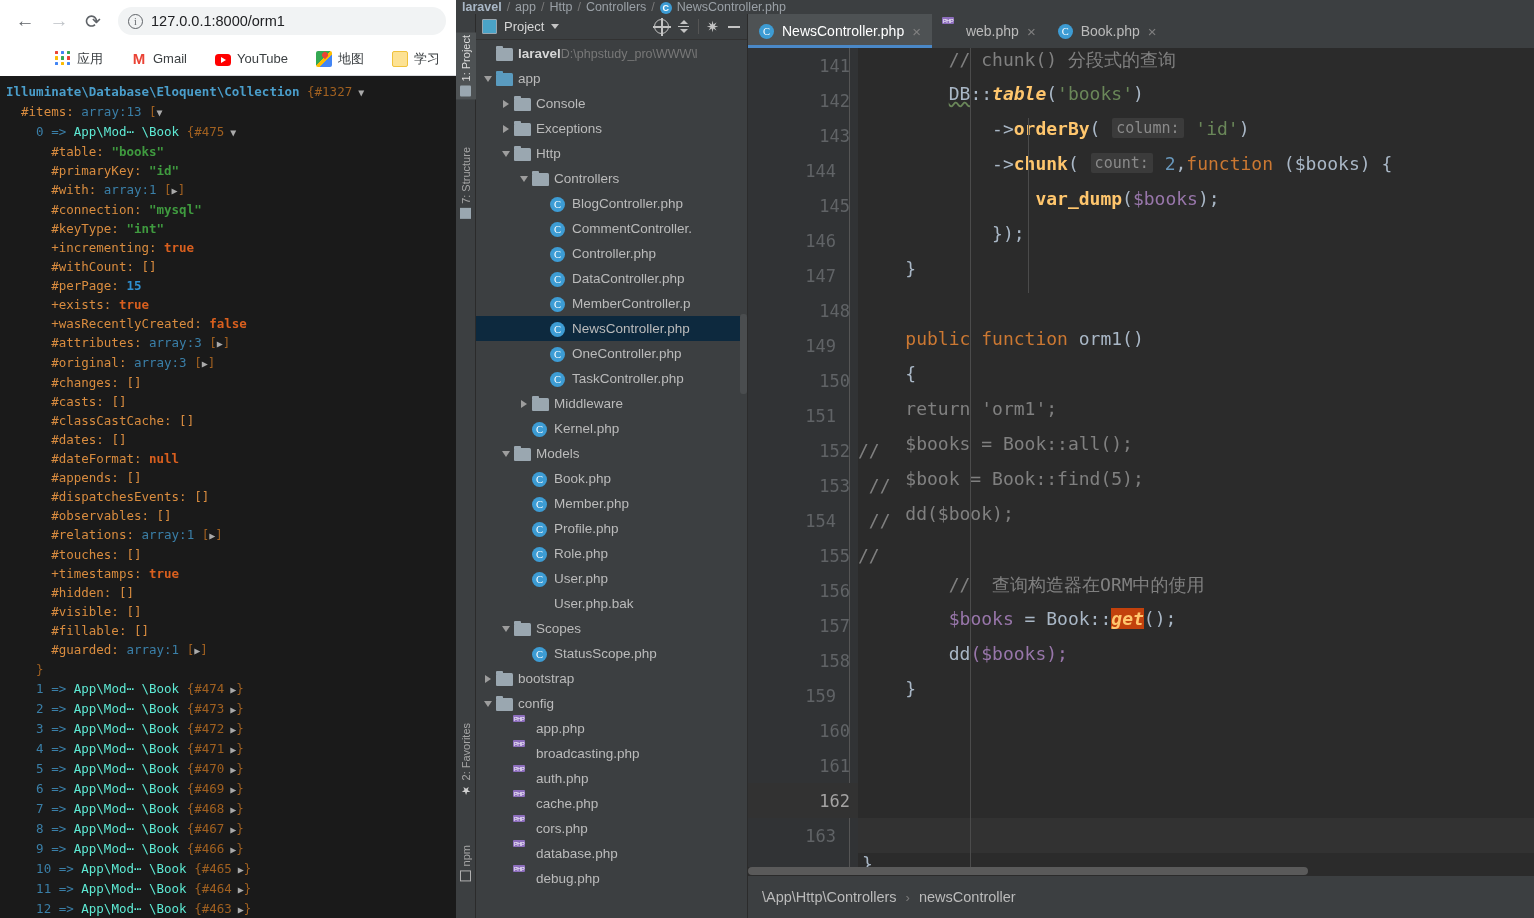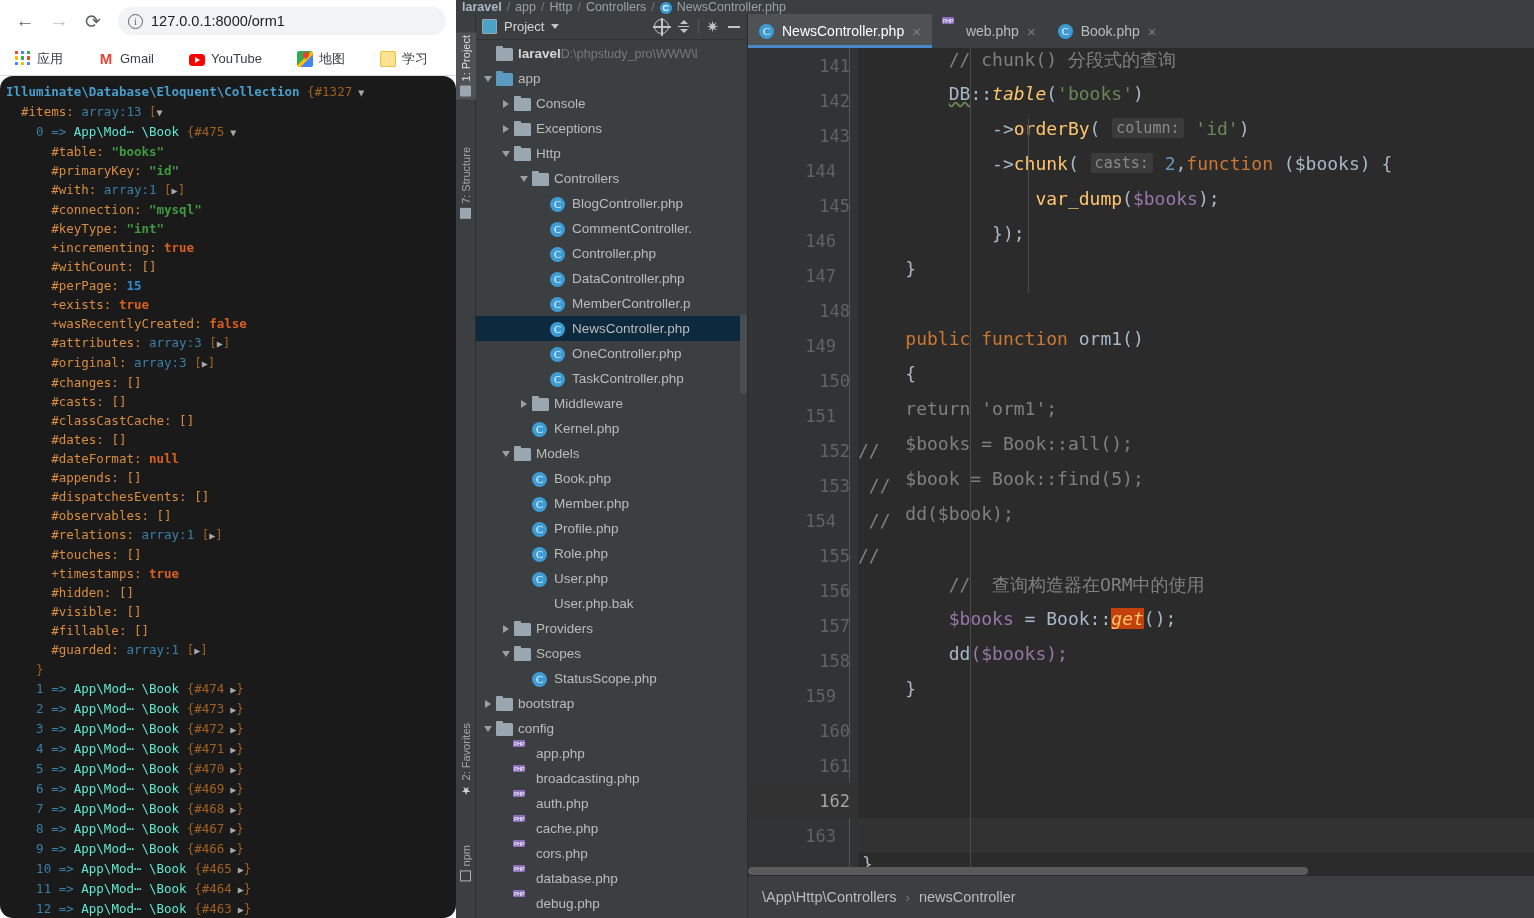--- a/index.html
+++ b/index.html
@@ -30,21 +30,21 @@
     min-width:0;
   }
   .omni-info{
     width:15px;height:15px;border:1.4px solid #5f6368;border-radius:50%;
     display:flex;align-items:center;justify-content:center;
     font-size:10px;color:#5f6368;font-family:"Liberation Serif",serif;flex:0 0 auto;
   }
   .omni-url{ font-size:14.5px; color:#202124; white-space:nowrap; overflow:hidden; }
   .bw-bookmarks{
     height:34px; background:#ffffff; display:flex; align-items:center;
-    padding:0 8px; gap:21px; border-bottom:1px solid #dadce0;
+    padding:0 8px; gap:14px; border-bottom:1px solid #dadce0;margin-left:40px;
   }
   .bm{
     display:flex;align-items:center;gap:6px;padding:3px 7px;border-radius:4px;
     font-size:13px;color:#3c4043;white-space:nowrap;
   }
   .bm-ico{ width:16px;height:16px;flex:0 0 auto;position:relative; }
   
   .ic-apps{ display:grid; grid-template-columns:repeat(3,1fr); gap:1.5px; }
   .ic-apps i{ display:block; width:3.2px;height:3.2px;border-radius:0.5px; }
   
@@ -64,21 +64,21 @@
     width:6px;height:6px;background:#ea4335;border-radius:50% 50% 50% 0;
     transform:rotate(-45deg); }
   
   .ic-doc{ background:#fde293; border:1px solid #f0c23c; border-radius:2px; }
 
   .page-body{
     position:absolute; left:0; top:76px; right:0; bottom:0;
     background:#1a1a1a; color:#d0d0d0;
     font-family:"DejaVu Sans Mono","Liberation Mono",monospace;
     font-size:12.5px; line-height:19px; padding:6px 4px 0 6px;
-    overflow:hidden; white-space:pre;border-radius:13px;
+    overflow:hidden; white-space:pre;
   }
   .dmp-cls{ color:#4a9ecb; font-weight:bold; }
   .dmp-prop{ color:#d98c3f; }
   .dmp-num{ color:#2f8fd0; font-weight:bold; }
   .dmp-str{ color:#3f9a3f; font-weight:bold; }
   .dmp-bool{ color:#d95f1e; font-weight:bold; }
   .dmp-null{ color:#d95f1e; font-weight:bold; }
   .dmp-arr{ color:#3a7fa8; }
   .dmp-ref{ color:#a06020; }
   .dmp-key{ color:#d98c3f; }
@@ -249,21 +249,21 @@
   }
   .codearea{
     flex:1 1 auto; position:relative; background:#2b2b2b;
     font-family:"DejaVu Sans Mono","Liberation Mono",monospace;
     font-size:18px; overflow:hidden;
   }
   .cline{ height:35px; display:flex; align-items:flex-start; white-space:pre; padding-left:4px; }
   .cline.cur{ background:#323232; }
   .cmt{ color:#808080; }
   .kw{ color:#cc7832; }
-  .fn{ color:#ffc66d; }
+  .fn{ color:#ffc66d;font-weight:bold; }
   .var{ color:#9876aa; }
   .str{ color:#6a8759; }
   .num{ color:#6897bb; }
   .txt{ color:#a9b7c6; }
   .hint{
     background:#3b3b3b; color:#8a8a8a; font-size:15px;
     padding:1px 4px; border-radius:2px; margin:0 1px;
   }
   .italic{ font-style:italic; }
   .squig{
@@ -547,27 +547,20 @@
             <span class="tarrow"></span>
             <span class="ticon">
               <span class="ic-class">C</span>
             </span>
             <span class="tlabel">User.php</span>
           </div>
           <div class="trow" style="padding-left: 40px;">
             <span class="tarrow"></span>
             <span class="ticon"><span class="ic-bak"></span></span>
             <span class="tlabel">User.php.bak</span>
-          </div>
-          <div class="trow" style="padding-left: 22px;">
-            <span class="tarrow">
-              <i class="ar-r"></i>
-            </span>
-            <span class="ticon fold-g"></span>
-            <span class="tlabel">Providers</span>
           </div>
           <div class="trow" style="padding-left: 22px;">
             <span class="tarrow">
               <i class="ar-d"></i>
             </span>
             <span class="ticon fold-g"></span>
             <span class="tlabel">Scopes</span>
           </div>
           <div class="trow" style="padding-left: 40px;">
             <span class="tarrow"></span>
@@ -678,21 +671,21 @@
             <div class="gline">161</div>
             <div class="gline cur">162</div>
             <div class="gline">163<span class="gfold fold-open up"></span></div>
           </div>
         <div class="codearea" id="codearea">
           <div class="indent-guide" style="left:112px; top:0; bottom:0;"></div>
           <div class="indent-guide" style="left:170px; top:70px; height:175px;"></div>
         <div class="cline"><span>        </span><span class="cmt">// chunk() 分段式的查询</span></div>
             <div class="cline"><span>        </span><span class="txt squig">DB</span><span class="txt">::</span><span class="fn italic">table</span><span class="txt">(</span><span class="str">'books'</span><span class="txt">)</span></div>
             <div class="cline"><span>            </span><span class="txt">-&gt;</span><span class="fn">orderBy</span><span class="txt">(</span><span> </span><span class="hint">column:</span><span> </span><span class="str">'id'</span><span class="txt">)</span></div>
-            <div class="cline"><span>            </span><span class="txt">-&gt;</span><span class="fn">chunk</span><span class="txt">(</span><span> </span><span class="hint">casts:</span><span> </span><span class="num">2</span><span class="txt">,</span><span class="kw">function</span><span class="txt"> ($books) {</span></div>
+            <div class="cline"><span>            </span><span class="txt">-&gt;</span><span class="fn">chunk</span><span class="txt">(</span><span> </span><span class="hint">count:</span><span> </span><span class="num">2</span><span class="txt">,</span><span class="kw">function</span><span class="txt"> ($books) {</span></div>
             <div class="cline"><span>                </span><span class="fn">var_dump</span><span class="txt">(</span><span class="var">$books</span><span class="txt">);</span></div>
             <div class="cline"><span>            </span><span class="txt">});</span></div>
             <div class="cline"><span>    </span><span class="txt">}</span></div>
             <div class="cline"></div>
             <div class="cline"><span>    </span><span class="kw">public function</span><span class="txt"> orm1()</span></div>
             <div class="cline"><span>    </span><span class="txt">{</span></div>
             <div class="cline"><span class="cmt">    return 'orm1';</span></div>
             <div class="cline"><span class="cmt">    $books = Book::all();</span></div>
             <div class="cline"><span class="cmt">    $book = Book::find(5);</span></div>
             <div class="cline"><span class="cmt">    dd($book);</span></div>

